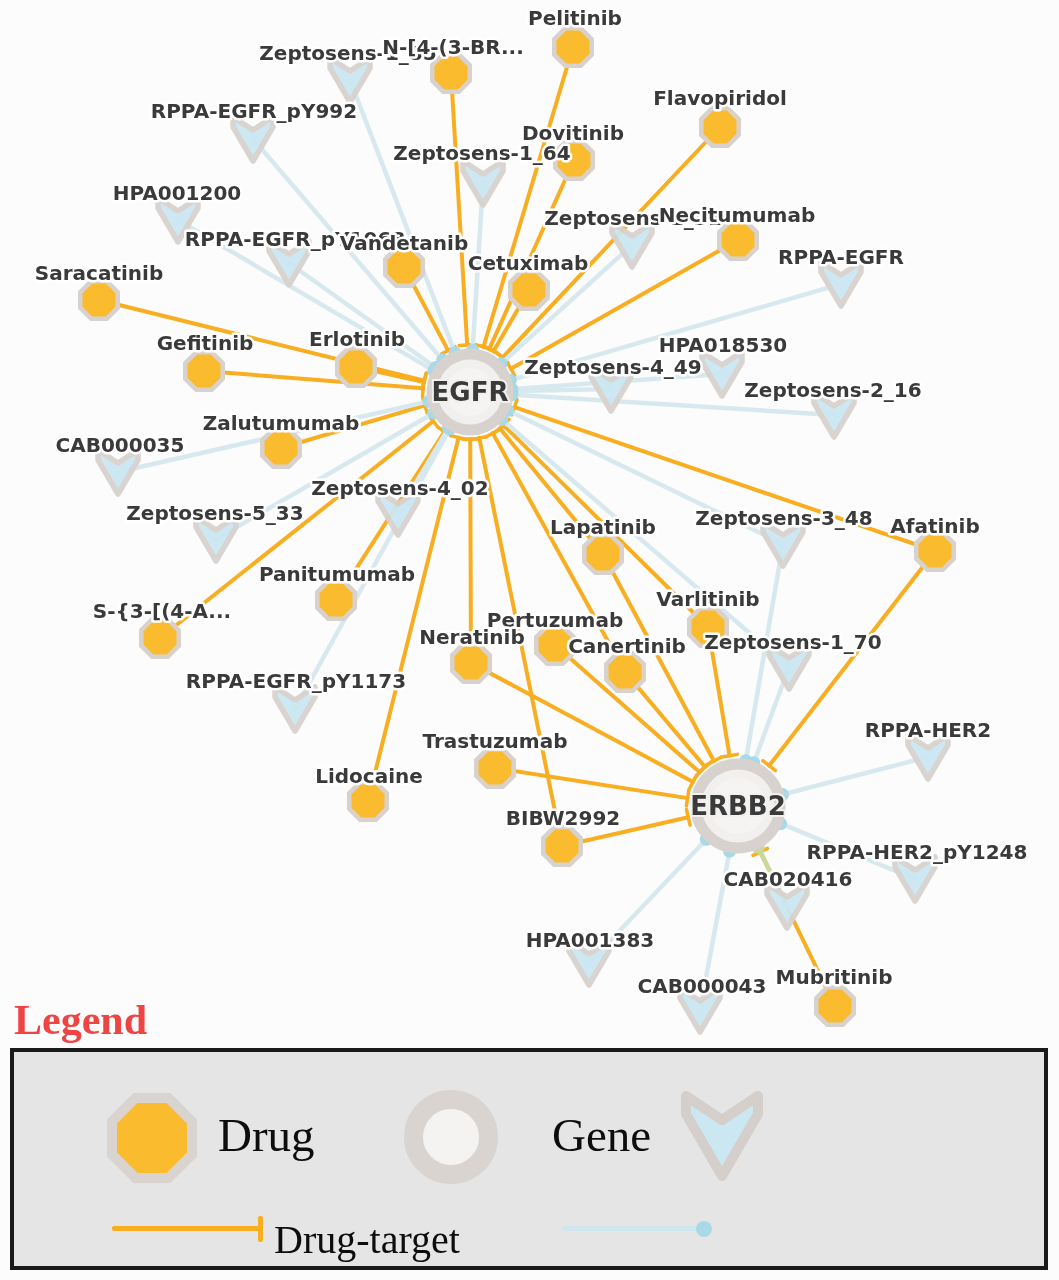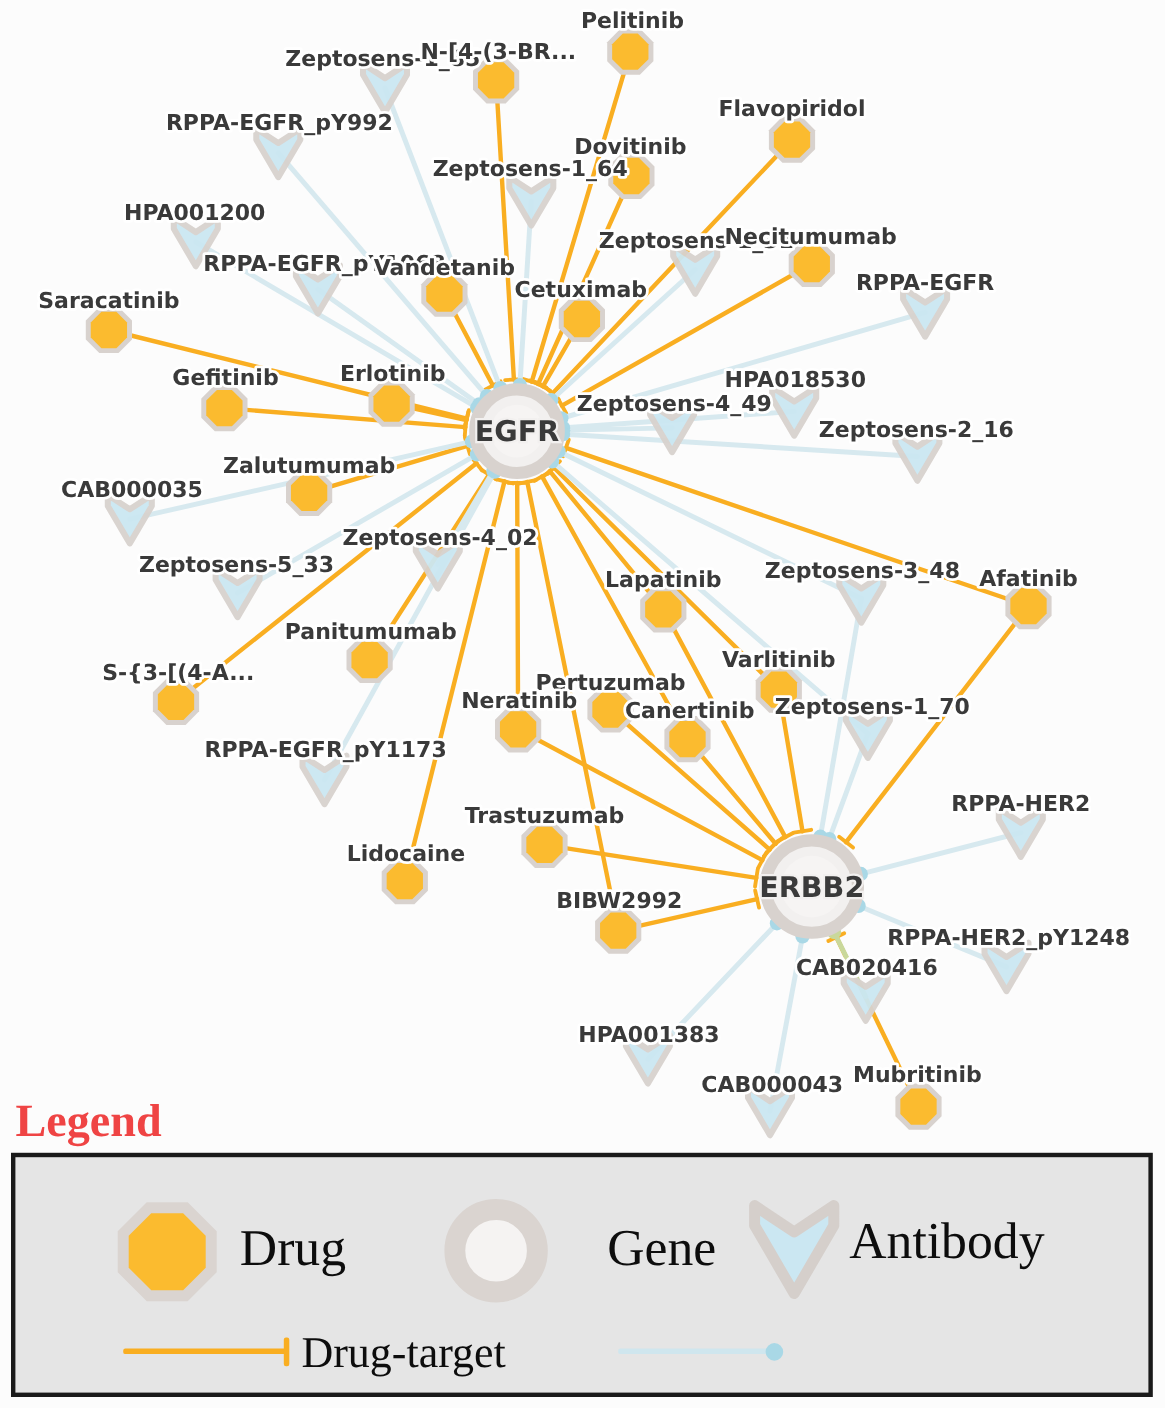--- a/index.html
+++ b/index.html
@@ -360,22 +360,21 @@
       <polygon points="-14.5,-35 14.5,-35 35,-14.5 35,14.5 14.5,35 -14.5,35 -35,14.5 -35,-14.5" fill="#fbbb2f"></polygon>
     </svg>
     <span class="abs lg-text" style="left:204px;top:56px;">Drug</span>
 
     <div class="abs gene-ring" style="left:390px;top:38px;"></div>
     <span class="abs lg-text" style="left:538px;top:56px;">Gene</span>
 
     <svg class="abs" style="left:662px;top:34px;" width="92" height="100" viewBox="-23 -25 46 50">
       <path d="M -18 -20 L 0 -8 L 18 -20 L 18 -11 L 0 20 L -18 -11 Z" fill="#cbe7f2" stroke="#d5cfcb" stroke-width="5" stroke-linejoin="round"></path>
     </svg>
-    <span class="abs lg-text" style="left:758px;top:50px;">Antibody</span>
 
     <div class="abs edge-line orange" style="left:98px;top:174px;width:148px;"></div>
     <div class="abs tee-bar" style="left:244px;top:164px;"></div>
-    <span class="abs lg-text2" style="left:260px;top:154px;">Drug-target</span>
+    <span class="abs lg-text2" style="left:260px;top:164px;">Drug-target</span>
 
     <div class="abs edge-line blue" style="left:548px;top:174px;width:142px;"></div>
     <div class="abs end-dot" style="left:682px;top:169px;"></div>
   </div>
 </div>
 
 </body></html>

